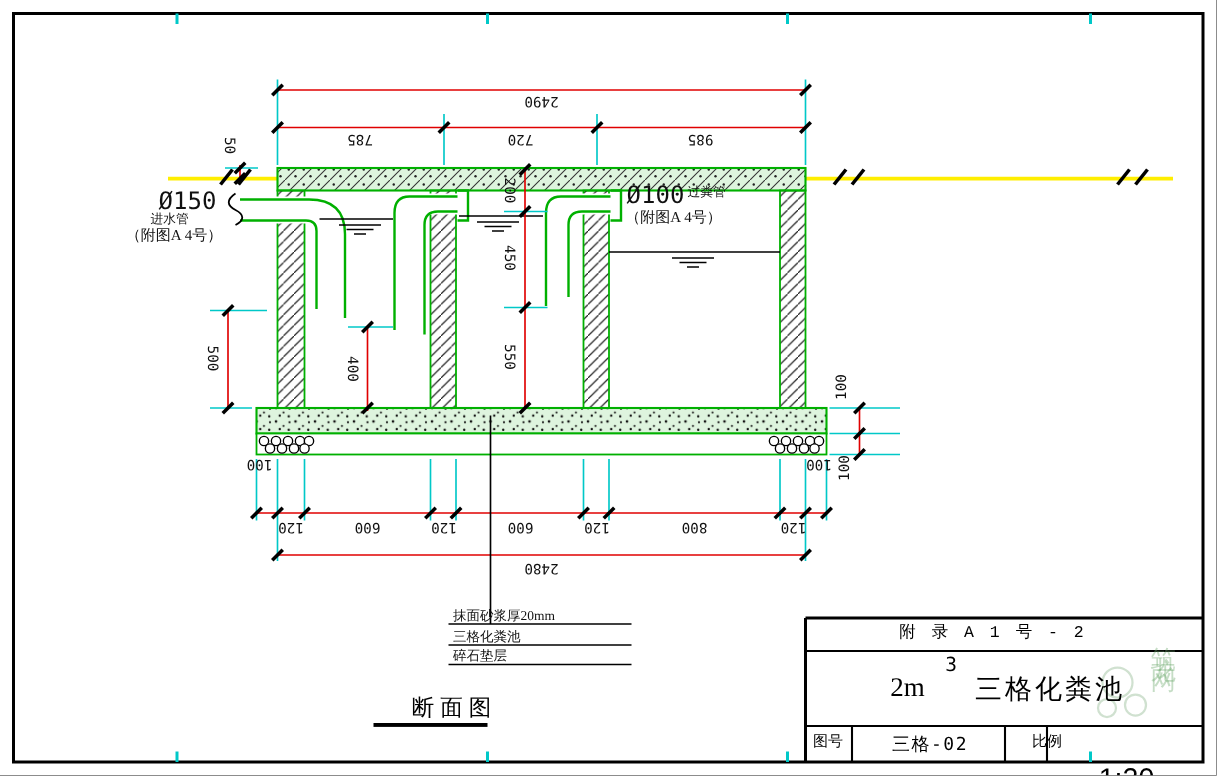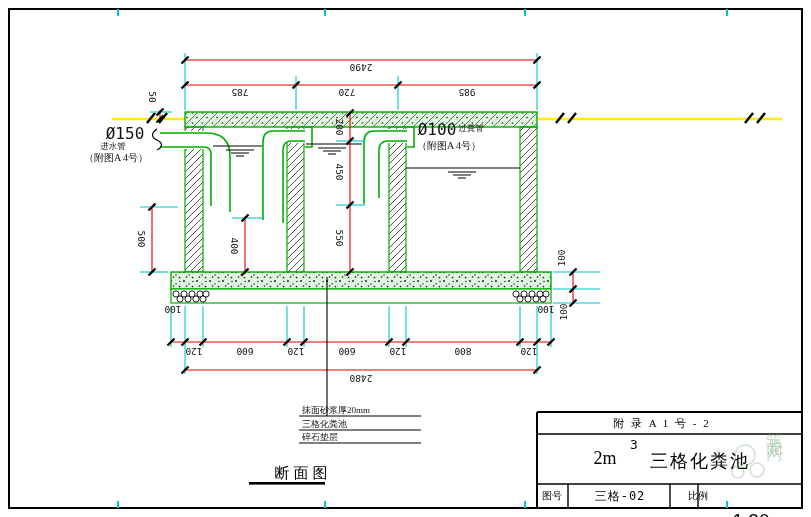--- a/index.html
+++ b/index.html
@@ -15,21 +15,21 @@
   }
   .t   {transform:translate(-50%,-50%) rotate(180deg);}
   .r90 {transform:translate(-50%,-50%) rotate(90deg);}
   .rm90{transform:translate(-50%,-50%) rotate(-90deg);}
   .pl  {transform:translate(-50%,-50%);}
   .cn  {font-family:Liberation Serif, serif;}
   .note{position:absolute;color:#111;font-size:9px;line-height:1;white-space:nowrap;z-index:5;
         font-family:Liberation Serif, serif;}
   .viewtitle{font-size:15px;letter-spacing:4px;color:#000;padding-left:30px;}
   .tb{position:absolute;color:#000;z-index:6;white-space:nowrap;
-      font-family:Liberation Serif, serif;}
+      font-family:Liberation Mono, monospace;}
   .wm{
     position:absolute;left:764px;top:418px;height:92px;z-index:2;
     writing-mode:vertical-rl;letter-spacing:7px;font-size:17px;
     color:rgba(110,170,110,0.40);font-family:"DejaVu Sans",sans-serif;
   }
 </style>
 </head>
 <body>
 
 <div id="sheet">

